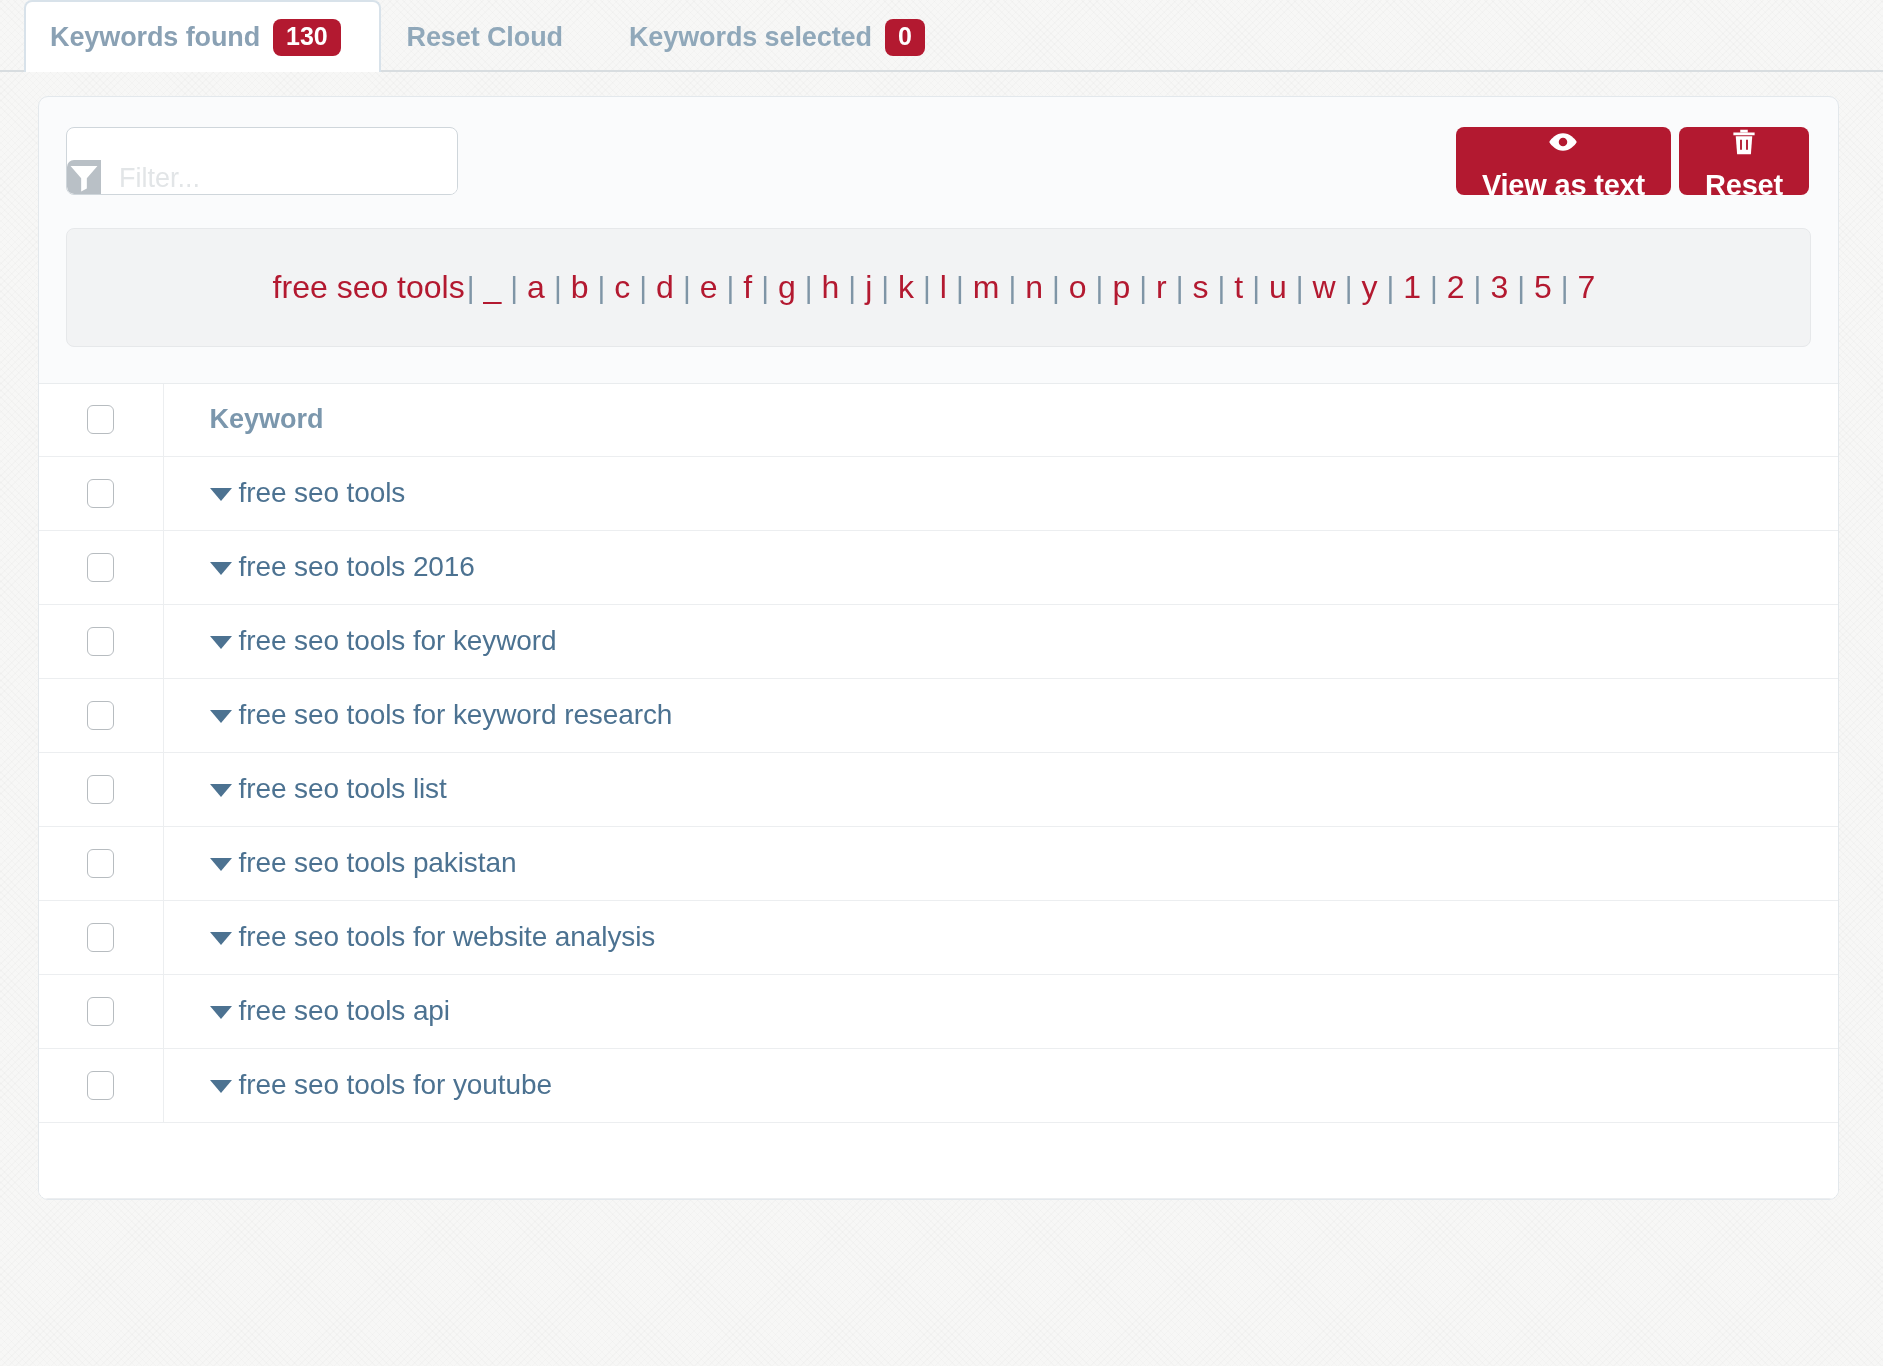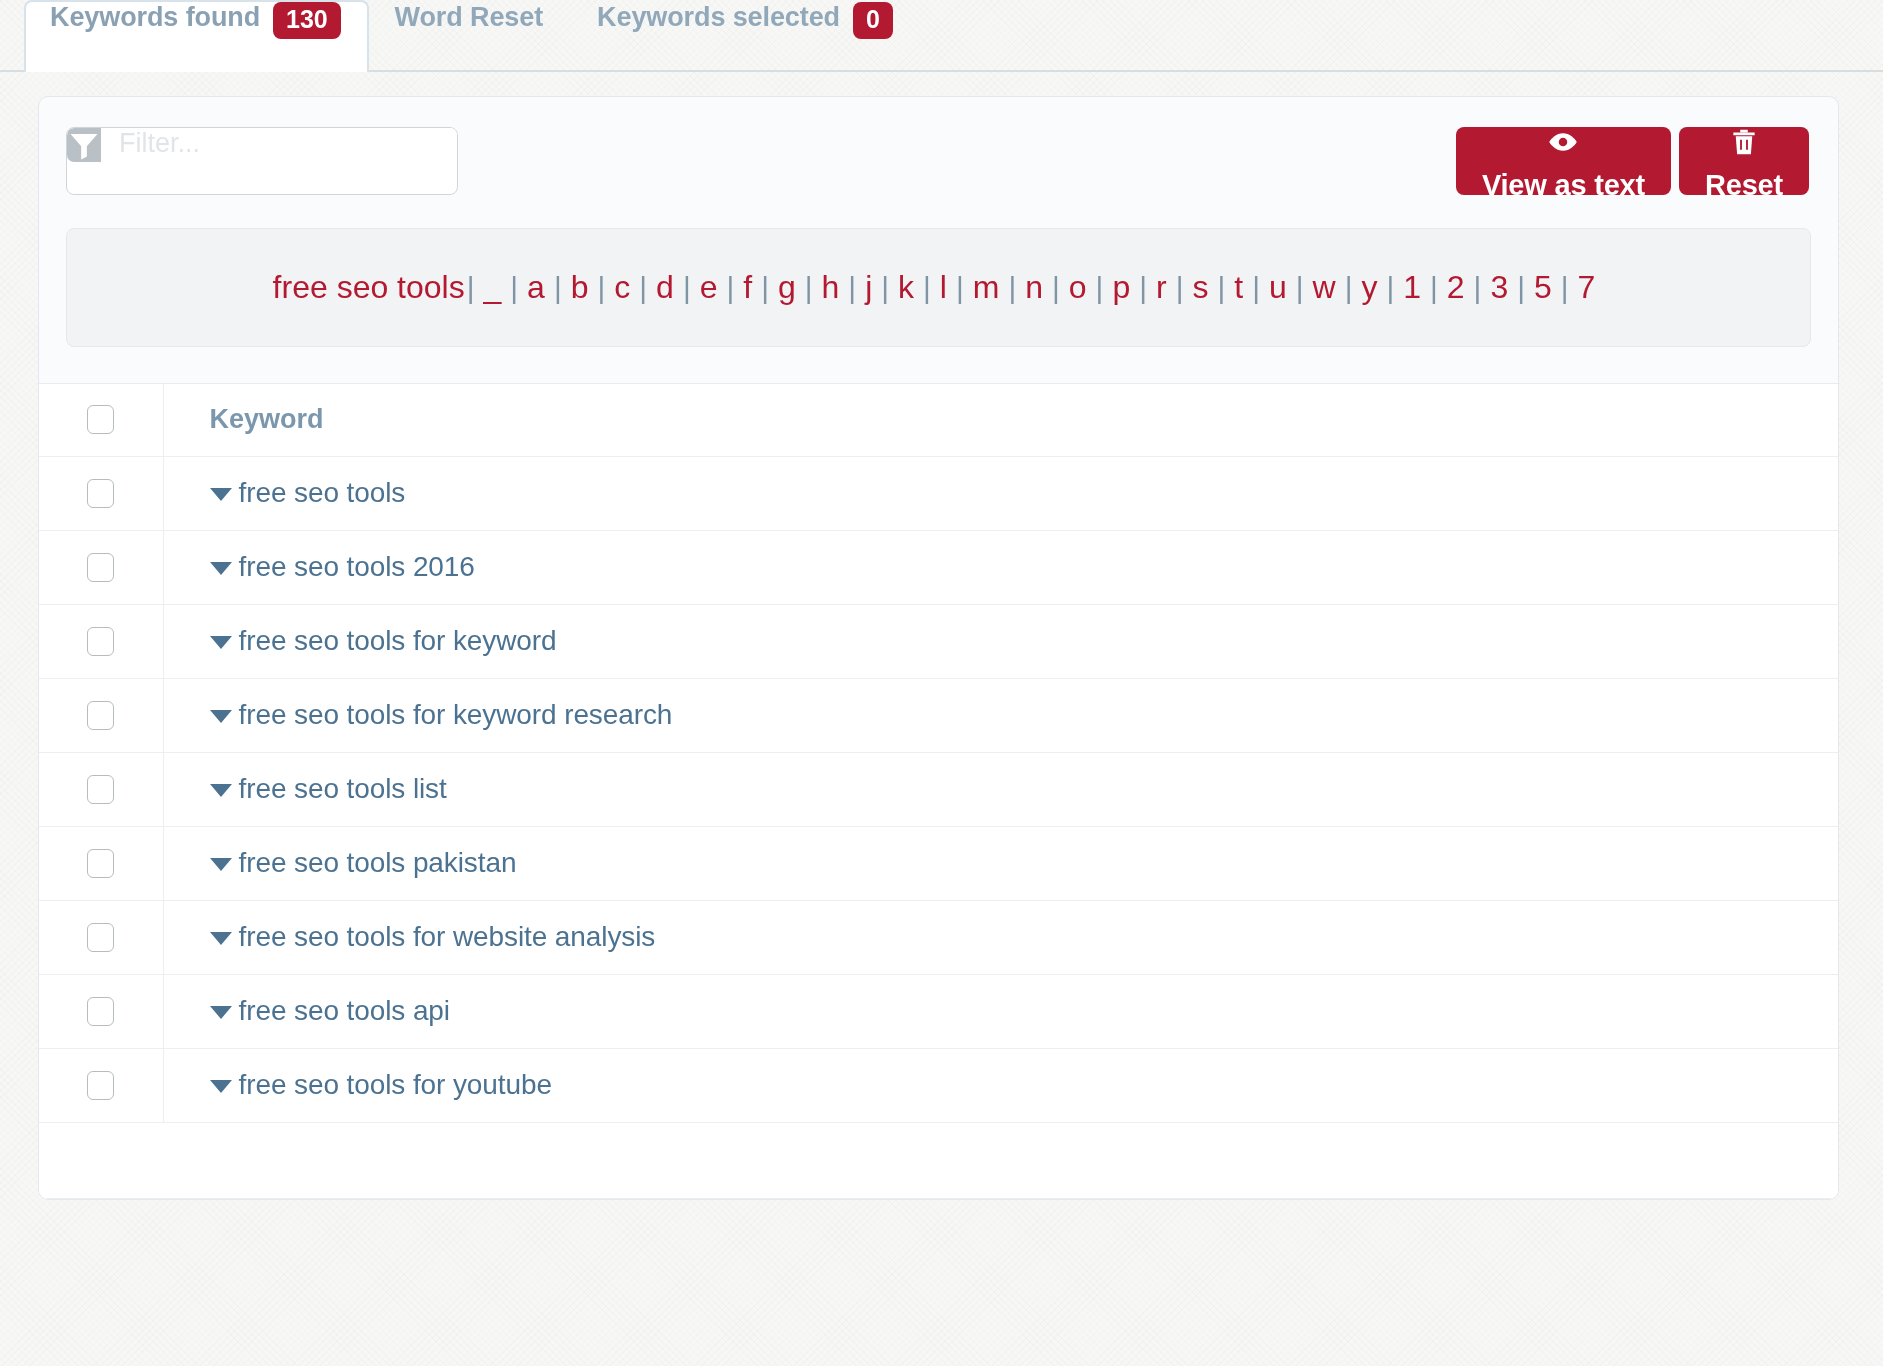--- a/index.html
+++ b/index.html
@@ -20,23 +20,23 @@
   .tabbar {
     position: relative;
     height: 72px;
     padding-left: 24px;
     border-bottom: 2px solid #d8dde0;
     display: flex;
     align-items: stretch;
   }
   .tab {
     display: flex;
-    align-items: flex-start;
+    align-items: center;
     gap: 13px;
-    padding: 0 26px 0 24px;
+    padding: 0 38px 0 24px;
     height: 72px;
     margin-bottom: -2px;
     font-size: 27px;
     font-weight: bold;
     color: #90a8ba;
     letter-spacing: -0.1px;
     cursor: pointer;
     border: 2px solid transparent;
     border-bottom: none;
     border-radius: 8px 8px 0 0;
@@ -70,21 +70,21 @@
   .toolbar {
     display: flex;
     align-items: flex-start;
     justify-content: space-between;
     padding: 30px 28px 0 27px;
   }
 
   
   .filter-group {
     display: flex;
-    align-items: flex-start;
+    align-items: flex-end;
     width: 392px;
     height: 68px;
     border: 1px solid #cfd6db;
     border-radius: 8px;
     overflow: hidden;
     background: #fff;
   }
   .filter-icon-box {
     width: 82px;
     background: #b9c0c6;
@@ -214,21 +214,21 @@
 </style>
 </head>
 <body>
 
 <div class="tabbar">
   <div class="tab active">
     <span>Keywords found</span>
     <span class="badge">130</span>
   </div>
   <div class="tab">
-    <span>Word Reset</span>
+    <span>Reset Cloud</span>
   </div>
   <div class="tab">
     <span>Keywords selected</span>
     <span class="badge">0</span>
   </div>
 </div>
 
 <div class="panel">
 
   <div class="toolbar">

